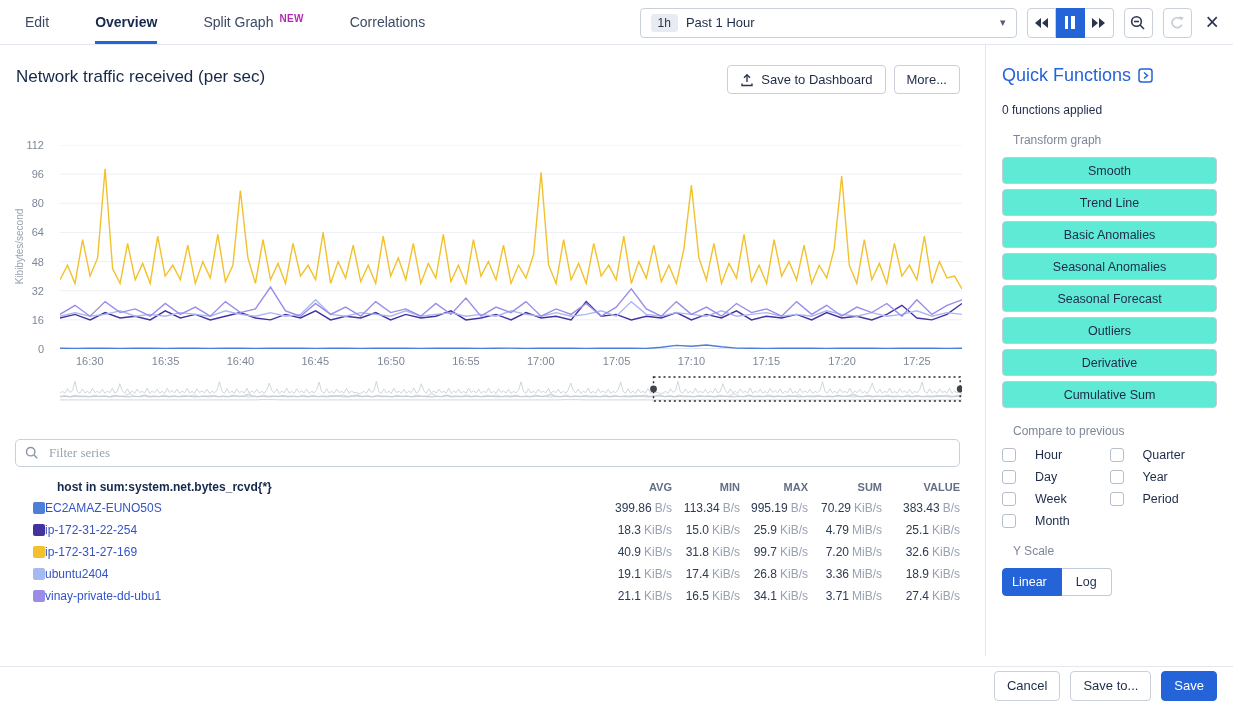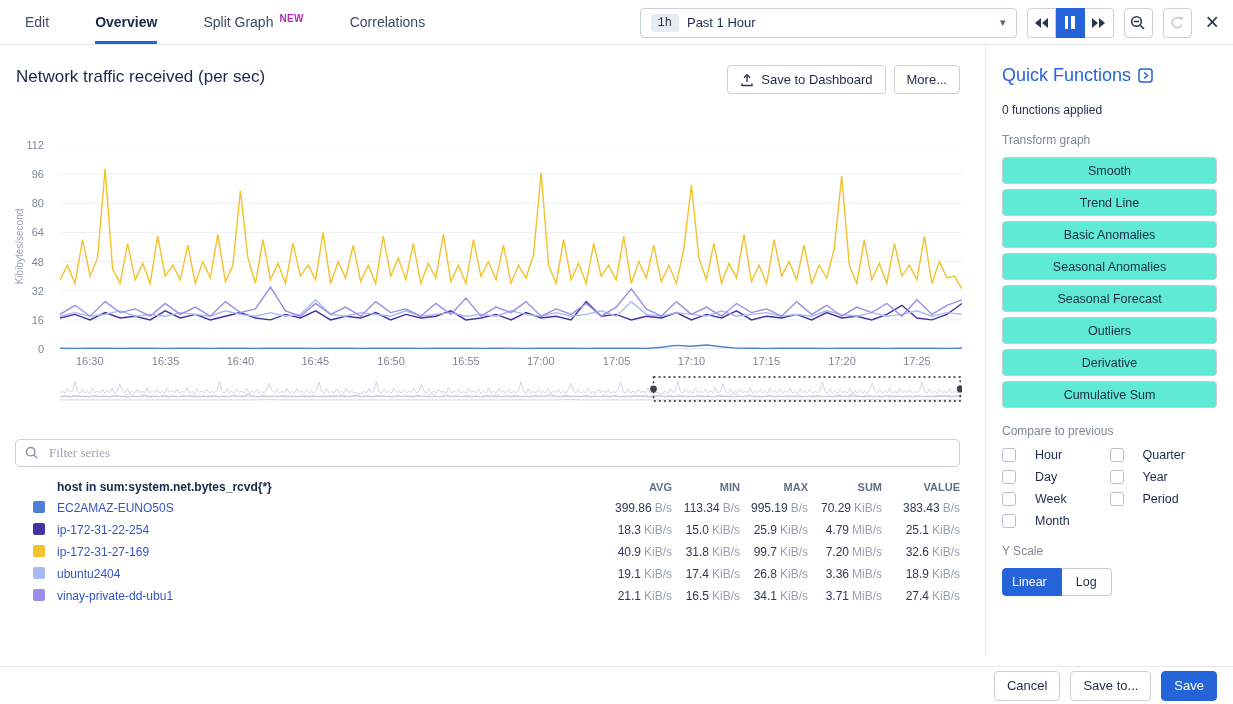--- a/index.html
+++ b/index.html
@@ -12,21 +12,21 @@
             border-bottom:1px solid #e3e7ee; display:flex; align-items:stretch; background:#fff; }
   .tabs { display:flex; margin-left:25px; gap:46px; }
   .tab { display:flex; align-items:center; gap:6px; font-size:14px; color:#3c4a63;
          cursor:pointer; border-bottom:3px solid transparent; padding-top:3px; white-space:nowrap; }
   .tab.active { color:#16284b; font-weight:700; border-bottom-color:#2563d9; }
   .badge { font-size:10px; font-weight:700; color:#b32bb3; position:relative; top:-4px; letter-spacing:.3px; }
 
   .topbar-right { position:absolute; right:12px; top:7px; display:flex; align-items:center; gap:10px; height:31px; }
   .timesel { width:377px; height:30px; border:1px solid #c9d0da; border-radius:4px;
              display:flex; align-items:center; padding:0 10px; gap:8px; cursor:pointer; background:#fff; }
-  .chip { background:#e8ecf2; border-radius:3px; font-size:12px; padding:2px 7px; color:#2a3650;font-family:Liberation Mono, monospace; }
+  .chip { background:#e8ecf2; border-radius:3px; font-size:12px; padding:2px 7px; color:#2a3650; }
   .timelabel { flex:1; font-size:13px; color:#1d2b49; }
   .caret { color:#55607a; font-size:11px; }
 
   .btn-group { display:flex; }
   .icon-btn { border:1px solid #c9d0da; width:29px; height:30px; background:#fff;
               display:flex; align-items:center; justify-content:center; padding:0; cursor:pointer; }
   .btn-group .icon-btn:first-child { border-radius:4px 0 0 4px; }
   .btn-group .icon-btn + .icon-btn { border-left:none; }
   .btn-group .icon-btn:last-child { border-radius:0 4px 4px 0; }
   .icon-btn.pause { background:#2563d9; border-color:#2563d9; }
@@ -58,33 +58,33 @@
   .filter { position:absolute; left:15px; top:394px; width:945px; height:28px; border:1px solid #c9d0da;
             border-radius:5px; display:flex; align-items:center; padding:0 9px; gap:8px; background:#fff; }
   .filter input { border:none; outline:none; flex:1; font-size:13px; color:#1d2b49; font-family:Liberation Serif, serif; background:transparent; }
   .filter input::placeholder { color:#9aa3b2; }
 
   .table { position:absolute; left:15px; top:432px; width:945px; }
   .trow { display:grid; grid-template-columns:1fr 85px 68px 68px 74px 78px; align-items:center; height:22px; }
   .trow.thead { height:20px; }
   .qh { font-size:12px; font-weight:700; color:#16284b; padding-left:42px; }
   .col { font-size:11px; font-weight:700; color:#646f83; text-align:right; }
-  .namecell { display:flex; align-items:flex-start; gap:12px; padding-left:18px; }
+  .namecell { display:flex; align-items:center; padding-left:18px; }
   .swatch { width:12px; height:12px; border-radius:2px; display:inline-block; flex:none; }
   .host { font-size:12px; color:#3353c9; text-decoration:none; cursor:pointer; }
   .cell { text-align:right; font-size:12px; color:#2d3a52; }
   .cell .unit { color:#98a1b0; margin-left:3px; }
 
   
   .sidebar { position:absolute; right:0; top:45px; width:248px; bottom:48px;
              border-left:1px solid #e3e7ee; padding:20px 16px 0; background:#fff; }
   .qf { display:flex; align-items:center; gap:7px; color:#2563d9; font-size:18px; font-weight:500;
         cursor:pointer; text-decoration:none; }
   .applied { margin-top:17px; font-size:12px; color:#1d2b49; }
-  .sec-label { margin-top:16px; font-size:12px; color:#7d8798; }
+  .sec-label { margin-top:16px; font-size:12px; color:#7d8798;margin-left:11px; }
   .tbtns { margin-top:10px; display:flex; flex-direction:column; gap:5px; }
   .tbtn { height:27px; border:1px solid #c3cbd8; border-radius:4px; background:#5eead4; font-size:12.5px;
           color:#1d2b49; cursor:pointer; font-family:inherit; }
   .cbgrid { margin-top:10px; display:grid; grid-template-columns:1fr 1fr; row-gap:8px; }
   .cb { display:flex; align-items:center; gap:19px; font-size:12.5px; color:#1d2b49; cursor:pointer; }
   .box { width:14px; height:14px; border:1px solid #b6bfcc; border-radius:3px; background:#fff; flex:none; }
   .seg { margin-top:10px; display:flex; }
   .seg-btn { height:28px; padding:0 14px; font-size:12.5px; border:1px solid #c3cbd8; background:#fff;
              color:#1d2b49; cursor:pointer; font-family:inherit; }
   .seg-btn.active { background:#2563d9; border-color:#2563d9; color:#fff; border-radius:4px 0 0 4px;padding-left:9px; }

